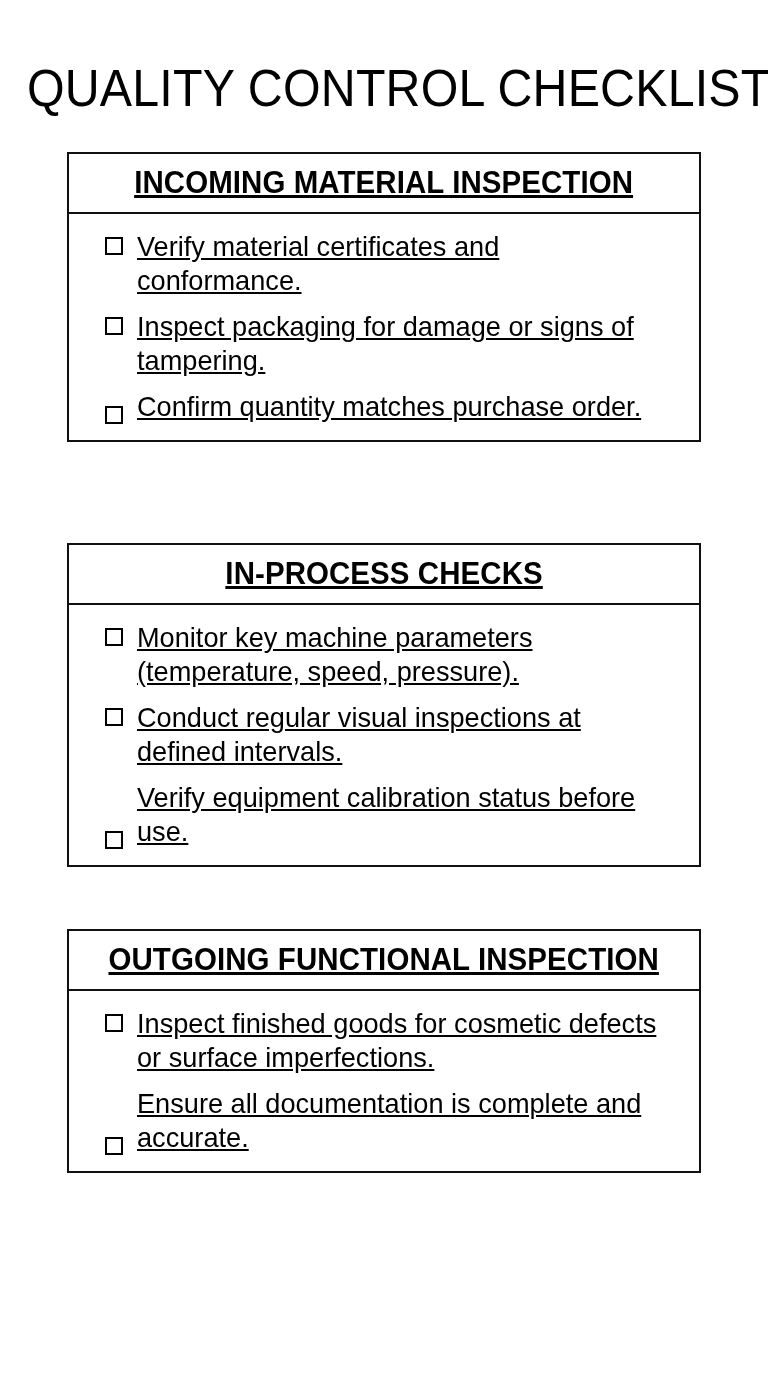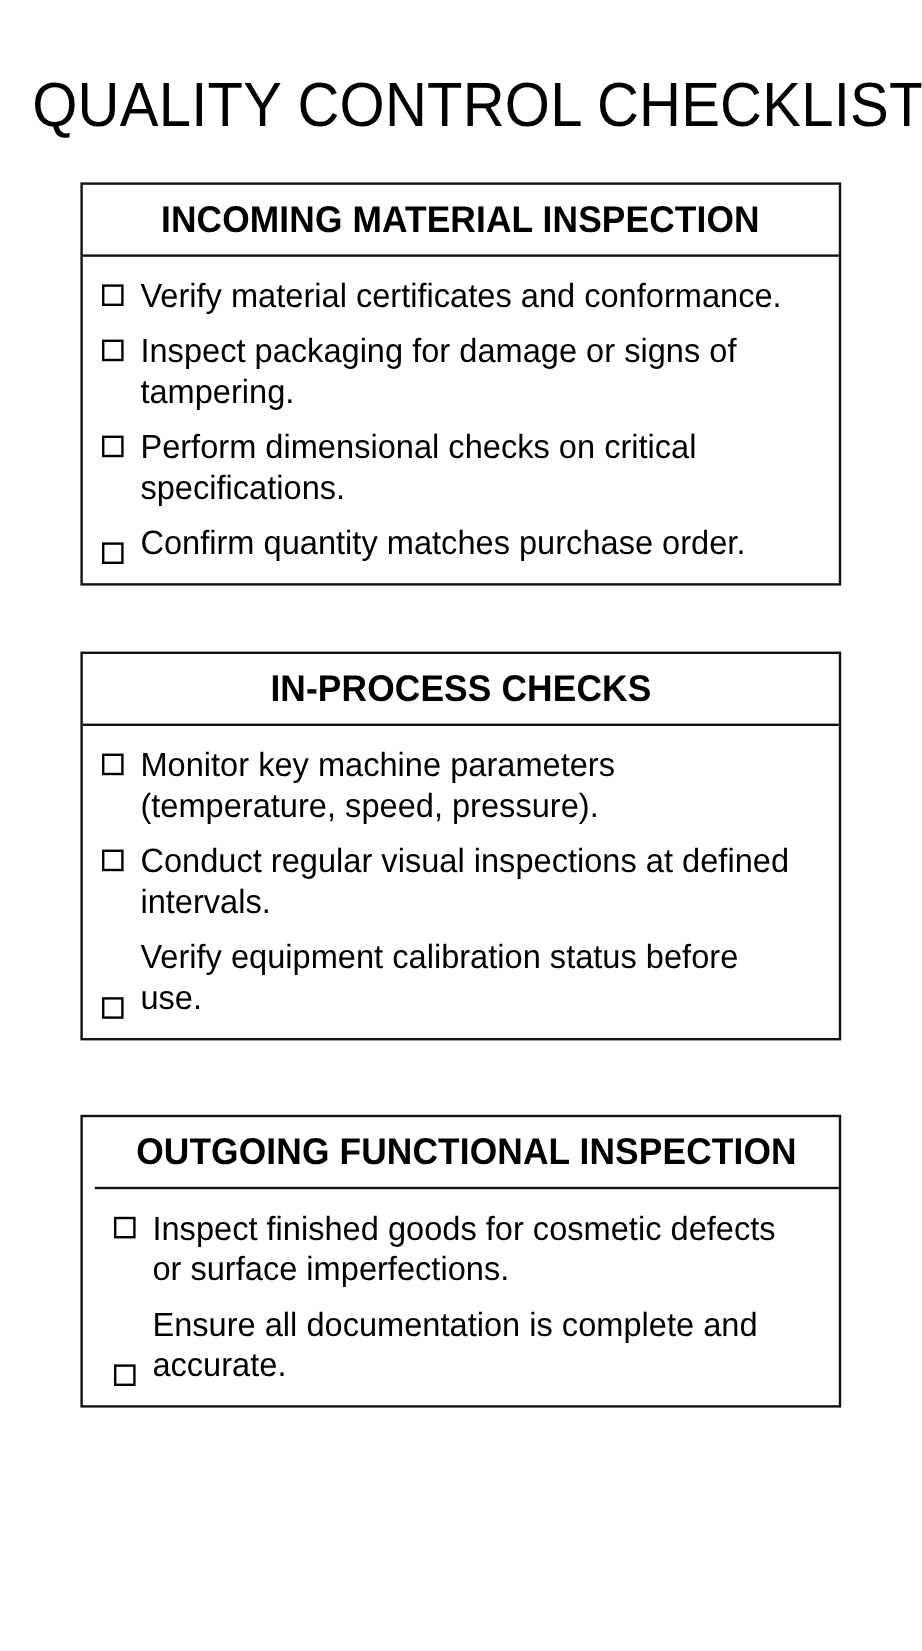--- a/index.html
+++ b/index.html
@@ -43,20 +43,21 @@
   }
 
   
   .section {
     position: absolute;
     left: 67px;
     width: 634px;
     box-sizing: border-box;
     border: 2.5px solid #111111;
     background: #ffffff;
+    text-decoration: underline;
   }
   .section-header {
     height: 60px;
     box-sizing: border-box;
     border-bottom: 2.5px solid #111111;
     display: flex;
     align-items: center;
     justify-content: center;
     padding: 0 10px;
   }
@@ -71,20 +72,21 @@
   }
   .section-body {
     padding: 16px 14px 16px 16px;
   }
 
   
   .check-item {
     display: flex;
     align-items: flex-start;
     margin-bottom: 12px;
+    margin-left: 20px;
   }
   .check-item:last-child {
     margin-bottom: 0;
     align-items: flex-end;
   }
   .checkbox {
     flex: 0 0 auto;
     width: 18px;
     height: 18px;
     box-sizing: border-box;
@@ -118,24 +120,20 @@
       <div class="check-item">
         <span class="checkbox"></span>
         <span class="check-text">Verify material certificates and conformance.</span>
       </div>
       <div class="check-item">
         <span class="checkbox"></span>
         <span class="check-text">Inspect packaging for damage or signs of tampering.</span>
       </div>
       <div class="check-item">
         <span class="checkbox"></span>
-        <span class="check-text">Perform dimensional checks on critical specifications.</span>
-      </div>
-      <div class="check-item">
-        <span class="checkbox"></span>
         <span class="check-text">Confirm quantity matches purchase order.</span>
       </div>
     </div>
   </div>
 
   <div class="section" style="top:543px;">
     <div class="section-header">
       <span class="section-header-text">IN-PROCESS CHECKS</span>
     </div>
     <div class="section-body">
@@ -147,21 +145,21 @@
         <span class="checkbox"></span>
         <span class="check-text">Conduct regular visual inspections at defined intervals.</span>
       </div>
       <div class="check-item">
         <span class="checkbox"></span>
         <span class="check-text">Verify equipment calibration status before use.</span>
       </div>
     </div>
   </div>
 
-  <div class="section" style="top:929px;padding-left:10px;">
+  <div class="section" style="top:929px;">
     <div class="section-header">
       <span class="section-header-text">OUTGOING FUNCTIONAL INSPECTION</span>
     </div>
     <div class="section-body">
       <div class="check-item">
         <span class="checkbox"></span>
         <span class="check-text">Inspect finished goods for cosmetic defects or surface imperfections.</span>
       </div>
       <div class="check-item">
         <span class="checkbox"></span>

